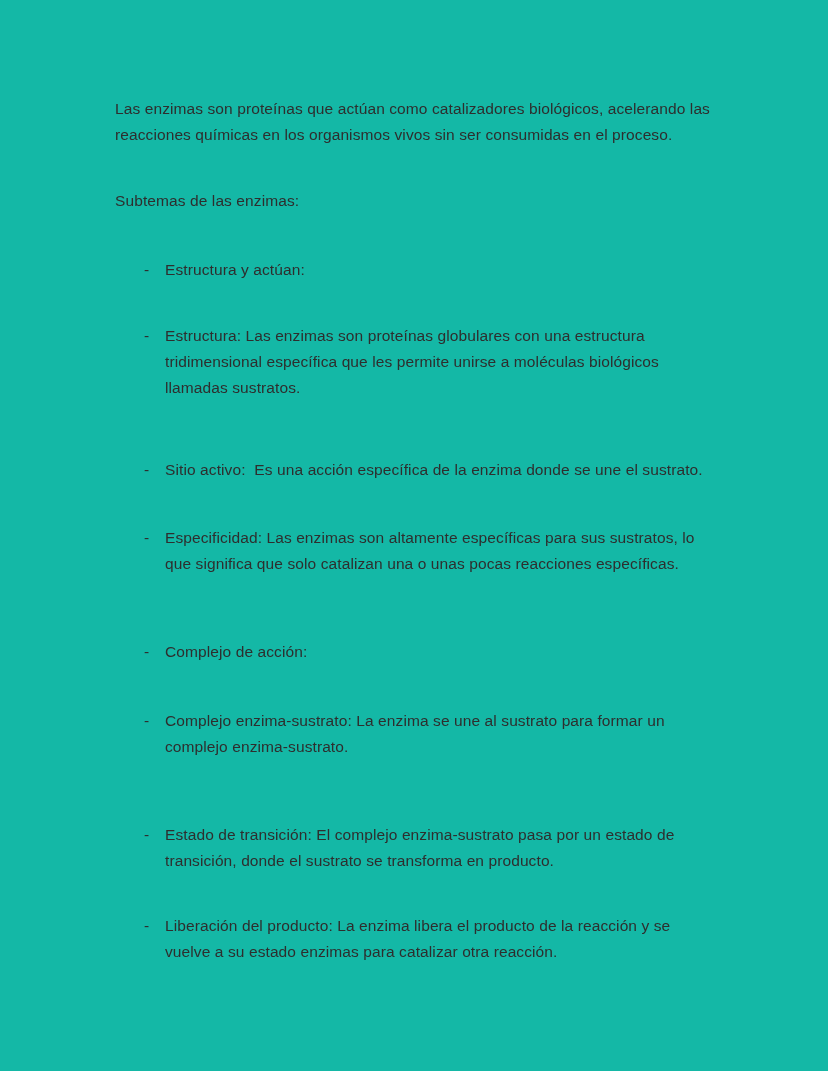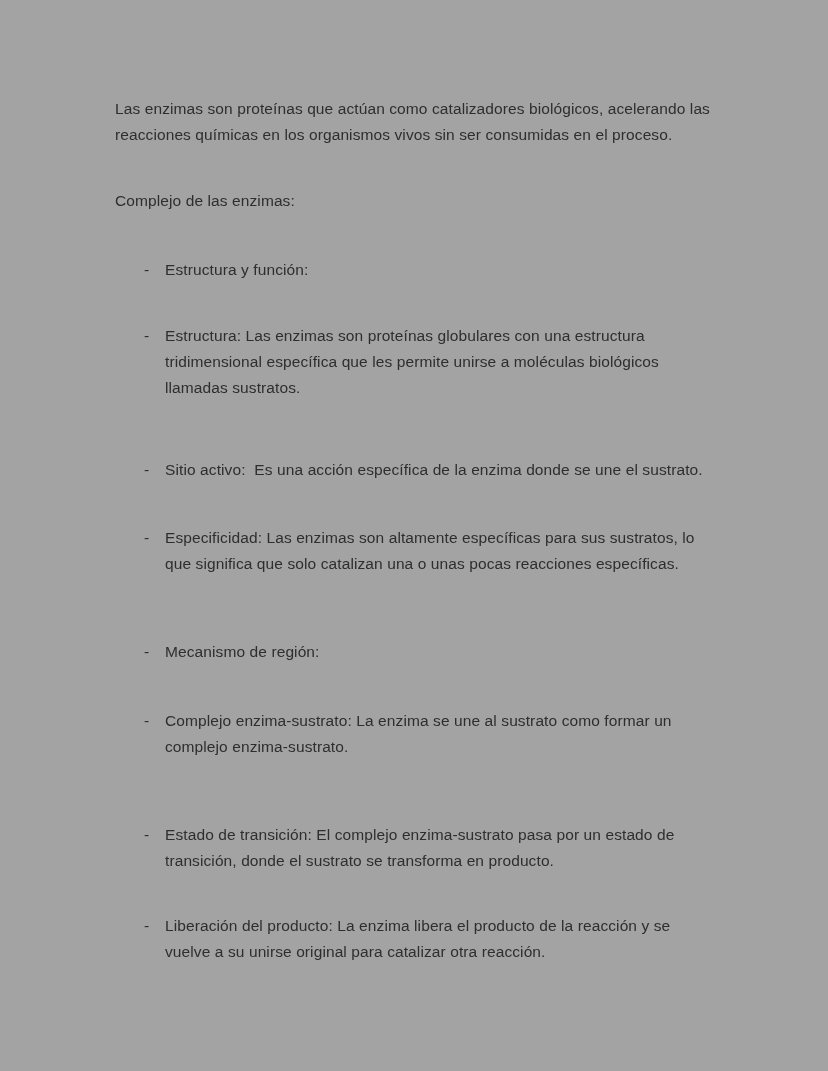--- a/index.html
+++ b/index.html
@@ -1,21 +1,21 @@
 <!DOCTYPE html>
 <html><head>
 <meta charset="utf-8">
 <style>
   * { margin: 0; padding: 0; box-sizing: border-box; }
   html, body { background: #ffffff; }
   .page {
     position: relative;
     width: 828px;
     height: 1071px;
-    background: #a3a3a3;
+    background: #14b8a6;
     overflow: hidden;
     font-family: "Liberation Sans", sans-serif;
     color: #2e2e2e;
   }
   .content {
     position: absolute;
     left: 115px;
     top: 96px;
     width: 700px;
     font-size: 15.5px;
@@ -35,25 +35,25 @@
 </style>
 </head>
 <body>
 
 <div class="page">
   <div class="content">
 
     <div class="para">Las enzimas son proteínas que actúan como catalizadores biológicos, acelerando las
 reacciones químicas en los organismos vivos sin ser consumidas en el proceso.</div>
 
-    <div class="heading">Complejo de las enzimas:</div>
+    <div class="heading">Subtemas de las enzimas:</div>
 
     <div class="list-item" style="margin-top:43px">
       <span class="dash">-</span>
-      <span class="item-text">Estructura y función:</span>
+      <span class="item-text">Estructura y actúan:</span>
     </div>
 
     <div class="list-item" style="margin-top:40px">
       <span class="dash">-</span>
       <span class="item-text">Estructura: Las enzimas son proteínas globulares con una estructura
 tridimensional específica que les permite unirse a moléculas biológicos
 llamadas sustratos.</span>
     </div>
 
     <div class="list-item" style="margin-top:56px">
@@ -62,35 +62,35 @@
     </div>
 
     <div class="list-item" style="margin-top:42px">
       <span class="dash">-</span>
       <span class="item-text">Especificidad: Las enzimas son altamente específicas para sus sustratos, lo
 que significa que solo catalizan una o unas pocas reacciones específicas.</span>
     </div>
 
     <div class="list-item" style="margin-top:62px">
       <span class="dash">-</span>
-      <span class="item-text">Mecanismo de región:</span>
+      <span class="item-text">Complejo de acción:</span>
     </div>
 
     <div class="list-item" style="margin-top:43px">
       <span class="dash">-</span>
-      <span class="item-text">Complejo enzima-sustrato: La enzima se une al sustrato como formar un
+      <span class="item-text">Complejo enzima-sustrato: La enzima se une al sustrato para formar un
 complejo enzima-sustrato.</span>
     </div>
 
     <div class="list-item" style="margin-top:62px">
       <span class="dash">-</span>
       <span class="item-text">Estado de transición: El complejo enzima-sustrato pasa por un estado de
 transición, donde el sustrato se transforma en producto.</span>
     </div>
 
     <div class="list-item" style="margin-top:39px">
       <span class="dash">-</span>
       <span class="item-text">Liberación del producto: La enzima libera el producto de la reacción y se
-vuelve a su unirse original para catalizar otra reacción.</span>
+vuelve a su estado enzimas para catalizar otra reacción.</span>
     </div>
 
   </div>
 </div>
 
 </body></html>

